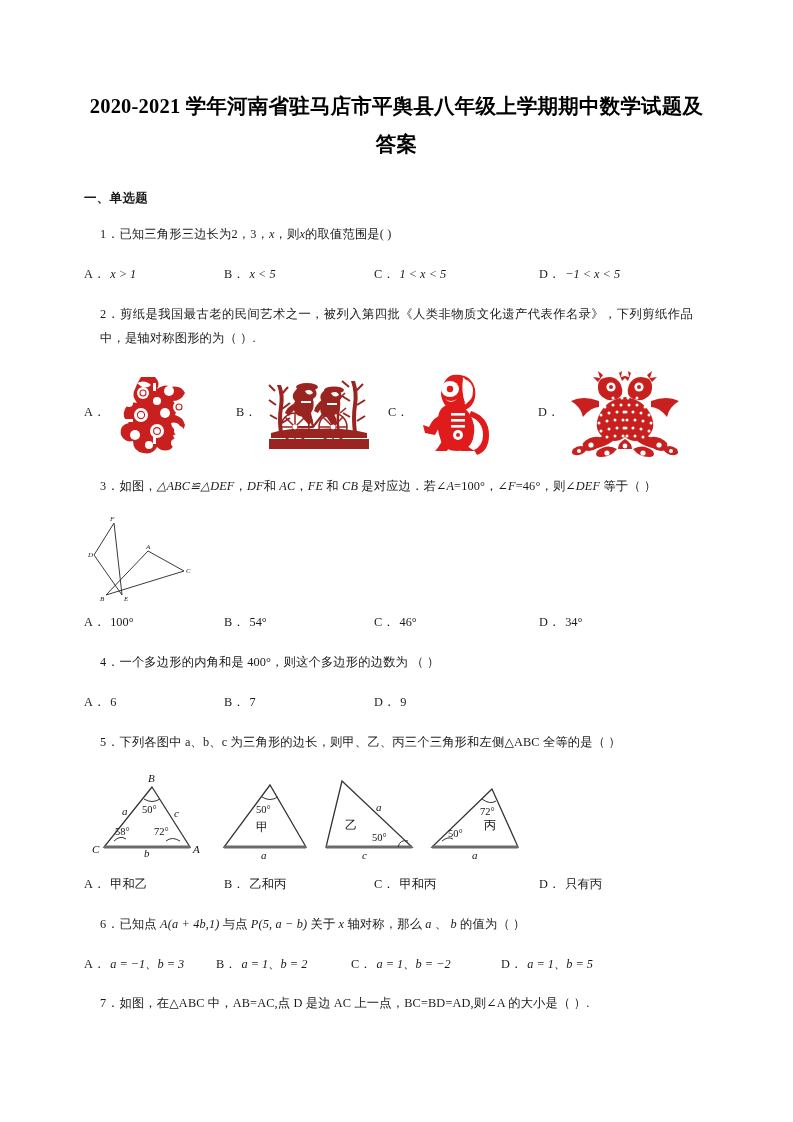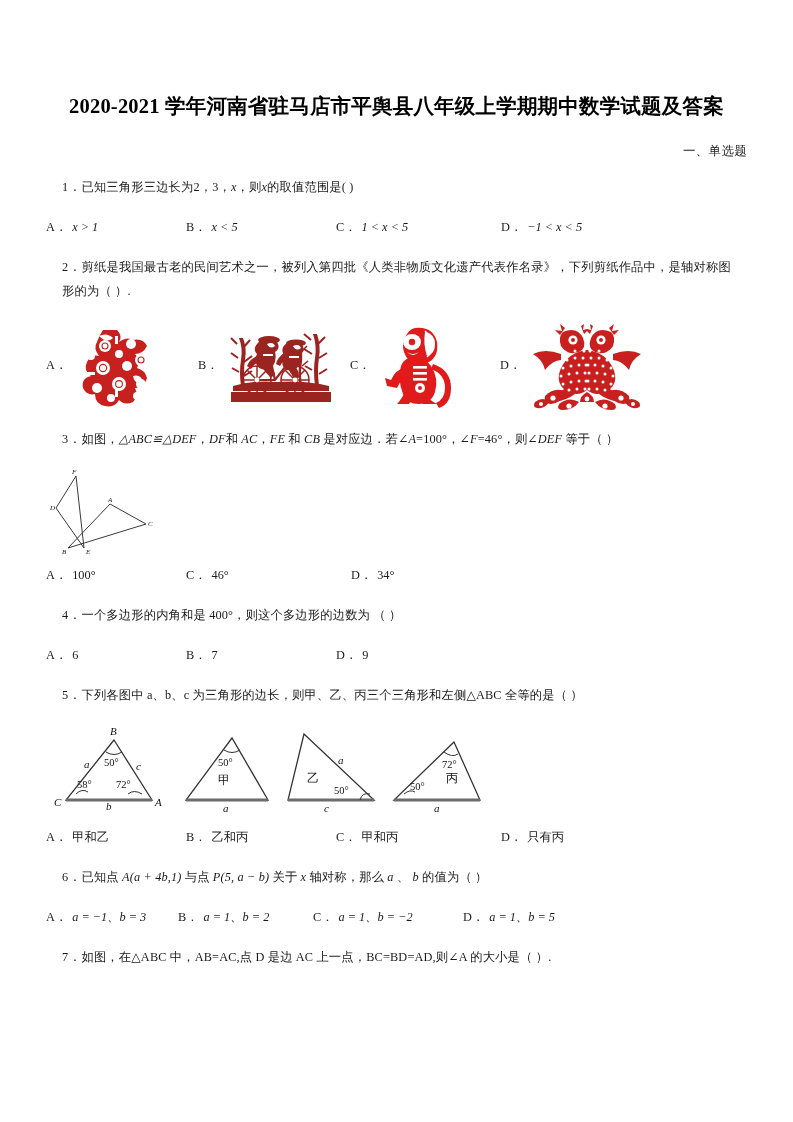--- a/index.html
+++ b/index.html
@@ -13,41 +13,40 @@
     font-family: "Liberation Serif", "DejaVu Serif", serif;
     color: #1a1a1a;
     position: relative;
     overflow: hidden;
   }
   .page {
     width: 793px;
     height: 1122px;
     position: relative;
     box-sizing: border-box;
-    padding: 0 46px;
+    padding: 0 84px;
   }
   
   .doc-title {
     text-align: center;
     font-size: 20.5px;
     font-weight: bold;
     line-height: 1.85;
     letter-spacing: 0.2px;
     padding-top: 88px;
     margin: 0 2px;
     color: #000;
   }
   
   .section-heading {
     font-size: 12.5px;
-    font-weight: normal;
-    margin-top: 17px;
+    font-weight: bold;
+    margin-top: 26px;
     margin-bottom: 7px;
     letter-spacing: 0.3px;
-    text-align: right;
   }
   
   .q {
     font-size: 12.3px;
     line-height: 1.95;
     margin: 16px;
     letter-spacing: 0.15px;
     text-align: justify;
   }
   .q .num { letter-spacing: 0.5px; }
@@ -333,20 +332,21 @@
         <text x="58" y="34">A</text>
         <text x="98" y="58">C</text>
         <text x="12" y="86">B</text>
         <text x="36" y="86">E</text>
       </g>
     </svg>
   </div>
 
   <div class="opts">
     <div class="opt opt-w1"><span class="opt-lbl">A．</span><span>100°</span></div>
+    <div class="opt opt-w2"><span class="opt-lbl">B．</span><span>54°</span></div>
     <div class="opt opt-w3"><span class="opt-lbl">C．</span><span>46°</span></div>
     <div class="opt"><span class="opt-lbl">D．</span><span>34°</span></div>
   </div>
 
   <p class="q">
     <span class="num">4．</span><span>一个多边形的内角和是 400°，则这个多边形的边数为  （  ）</span>
   </p>
   <div class="opts">
     <div class="opt opt-w1"><span class="opt-lbl">A．</span><span>6</span></div>
     <div class="opt opt-w2"><span class="opt-lbl">B．</span><span>7</span></div>

